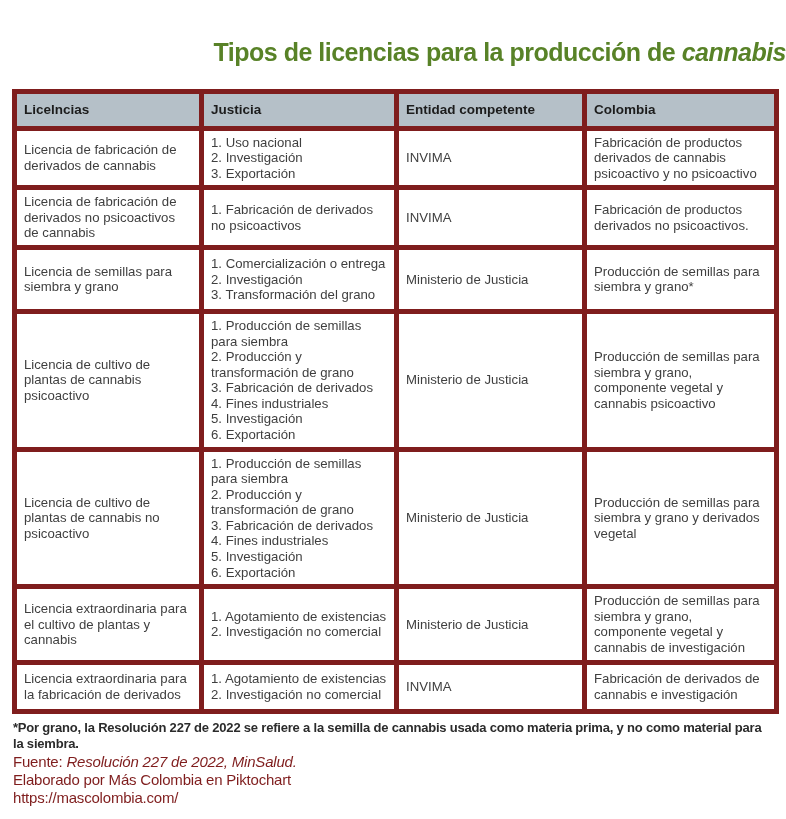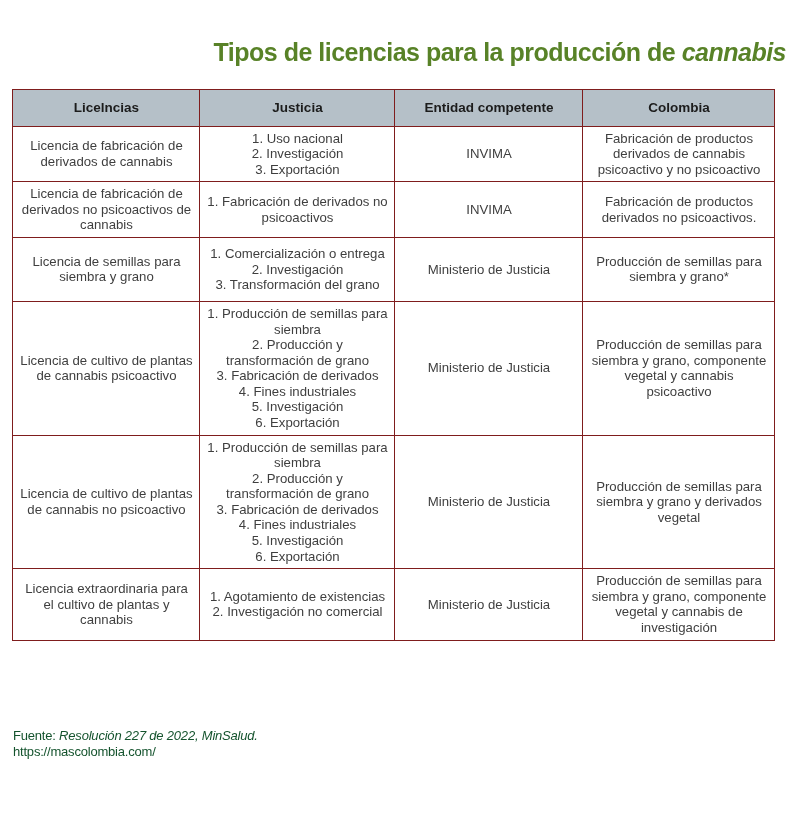--- a/index.html
+++ b/index.html
@@ -34,23 +34,23 @@
     width: 762px;
     margin: 20px 12px 0 12px;
   }
   table.license-table col.c1 { width: 187px; }
   table.license-table col.c2 { width: 195px; }
   table.license-table col.c3 { width: 188px; }
   table.license-table col.c4 { width: 192px; }
 
   table.license-table th,
   table.license-table td {
-    border: 1px solid #7f1d1d;
+    border: 5px solid #7f1d1d;
     vertical-align: middle;
-    text-align: center;
+    text-align: left;
     padding: 4px 6px 4px 7px;
     font-size: 13.2px;
     line-height: 1.18;
   }
   table.license-table thead th {
     background: #b5c0c8;
     color: #1c1c1c;
     font-weight: bold;
     height: 37px;
     font-size: 13.5px;
@@ -73,25 +73,25 @@
     width: 762px;
   }
   .footnote {
     font-weight: bold;
     color: #2b2b2b;
     font-size: 13px;
     letter-spacing: -0.2px;
     line-height: 1.25;
   }
   .source-block {
-    margin-top: 8px;
-    font-size: 13px;
+    margin-top: 0;
+    font-size: 15px;
     letter-spacing: -0.2px;
     line-height: 1.22;
-    color: #14532d;
+    color: #7f1d1d;
   }
   .source-block .italic-part { font-style: italic; }
 </style>
 </head>
 <body>
 
 <div class="page">
 
   <h1 class="title"><span>Tipos de licencias para la producción de </span><span class="italic-part">cannabis</span></h1>
 
@@ -155,23 +155,32 @@
         <td>Ministerio de Justicia</td>
         <td>Producción de semillas para siembra y grano y derivados vegetal</td>
       </tr>
       <tr>
         <td>Licencia extraordinaria para el cultivo de plantas y cannabis</td>
         <td class="multiline">1. Agotamiento de existencias
 2. Investigación no comercial</td>
         <td>Ministerio de Justicia</td>
         <td>Producción de semillas para siembra y grano, componente vegetal y cannabis de investigación</td>
       </tr>
+      <tr>
+        <td>Licencia extraordinaria para la fabricación de derivados</td>
+        <td class="multiline">1. Agotamiento de existencias
+2. Investigación no comercial</td>
+        <td>INVIMA</td>
+        <td>Fabricación de derivados de cannabis e investigación</td>
+      </tr>
     </tbody>
   </table>
 
   <div class="footer">
+    <p class="footnote">*Por grano, la Resolución 227 de 2022 se refiere a la semilla de cannabis usada como materia prima, y no como material para la siembra.</p>
     <div class="source-block">
       <div><span>Fuente: </span><span class="italic-part">Resolución 227 de 2022, MinSalud.</span></div>
+      <div>Elaborado por Más Colombia en Piktochart</div>
       <div>https://mascolombia.com/</div>
     </div>
   </div>
 
 </div>
 
 </body></html>

